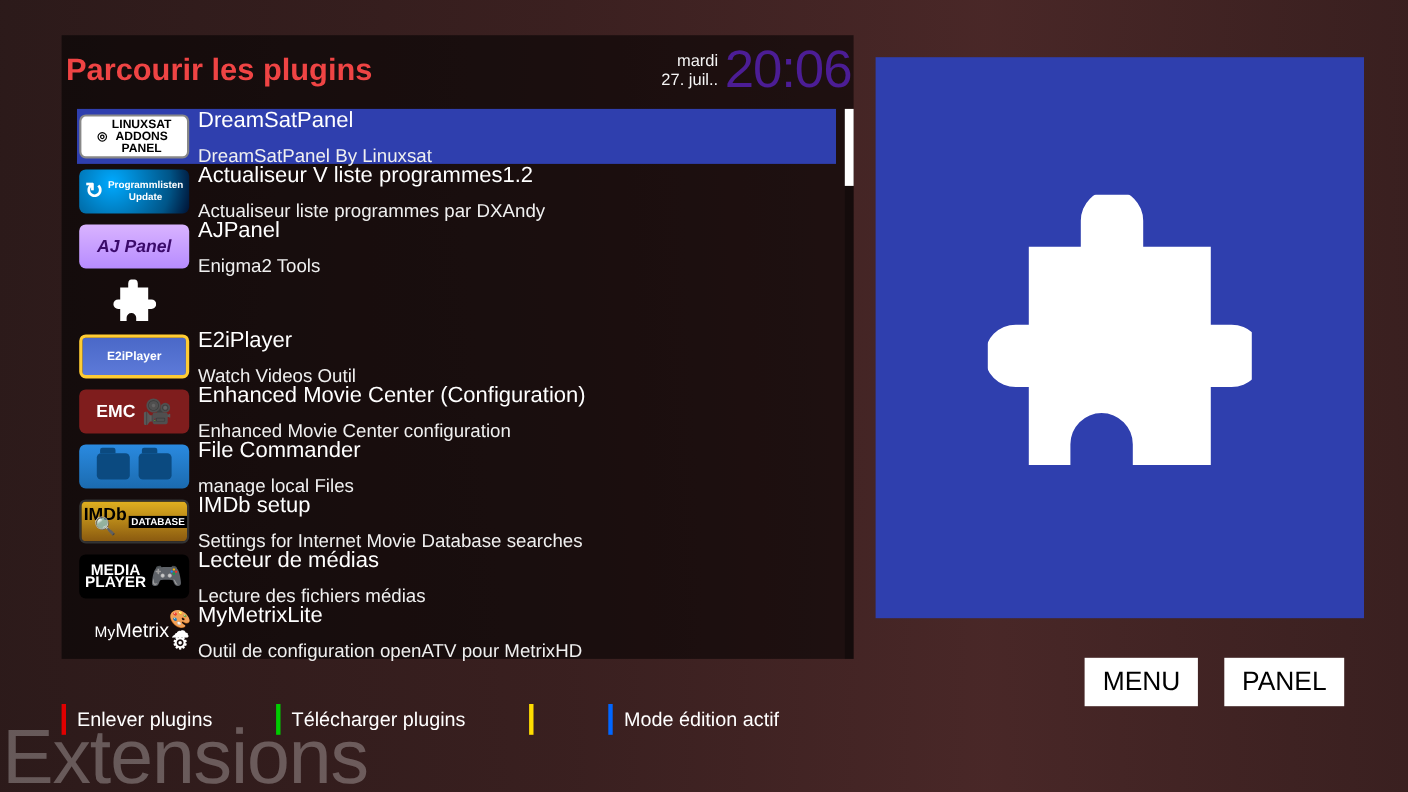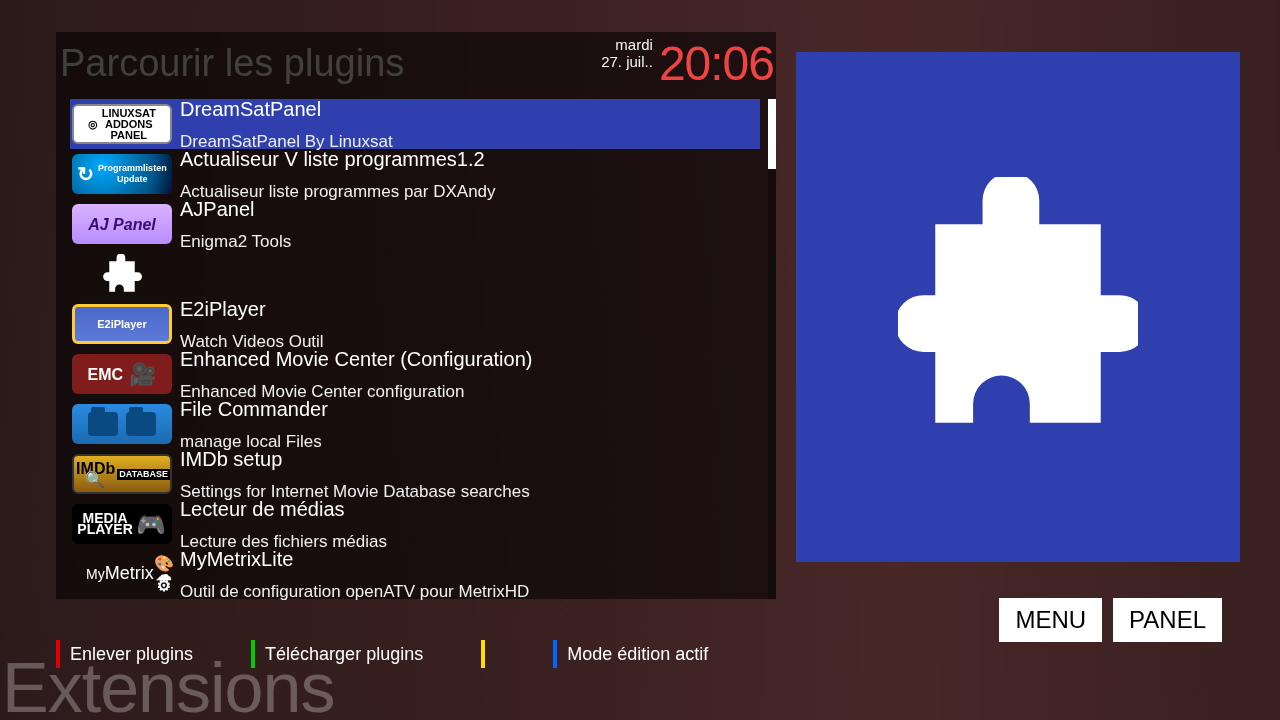--- a/index.html
+++ b/index.html
@@ -23,43 +23,43 @@
     width: 720px;
     background: rgba(0,0,0,0.55);
     padding: 0;
   }
   .header-row {
     display: flex;
     align-items: center;
     padding: 4px 0 8px 0;
   }
   .page-title {
-    font-size: 38px;
-    font-weight: 400;
-    color: #404040;
+    font-size: 28px;
+    font-weight: 700;
+    color: #ef4444;
     flex: 0 0 auto;
     padding-left: 4px;
   }
   .dt-block {
     margin-left: auto;
     display: flex;
-    align-items: flex-start;
+    align-items: center;
     padding-right: 2px;
   }
   .dt-text {
     text-align: right;
     font-size: 15px;
     line-height: 17px;
     margin-right: 6px;
     color: #f5f5f5;
   }
   .time-text {
     font-size: 48px;
     font-weight: 300;
-    color: #ef4444;
+    color: #4c1d95;
     letter-spacing: -1px;
   }
   .list-wrap {
     position: relative;
     padding-left: 14px;
   }
   .list {
     width: 690px;
   }
   .list-item {
@@ -106,21 +106,21 @@
     position: absolute;
     left: 796px; top: 52px;
     width: 444px; height: 510px;
     background: #2f3fae;
     display: flex; align-items: center; justify-content: center;
   }
   .side-panel svg { width: 240px; height: 260px; }
   .action-buttons {
     position: absolute;
     right: 58px; top: 598px;
-    display: flex; gap: 11px;
+    display: flex; gap: 24px;
   }
   .action-btn {
     background: #fff; color: #000;
     font-size: 24px; font-weight: 400;
     padding: 8px 16px;
     border: none;
   }
   .color-legend {
     position: absolute;
     left: 56px; top: 640px;

